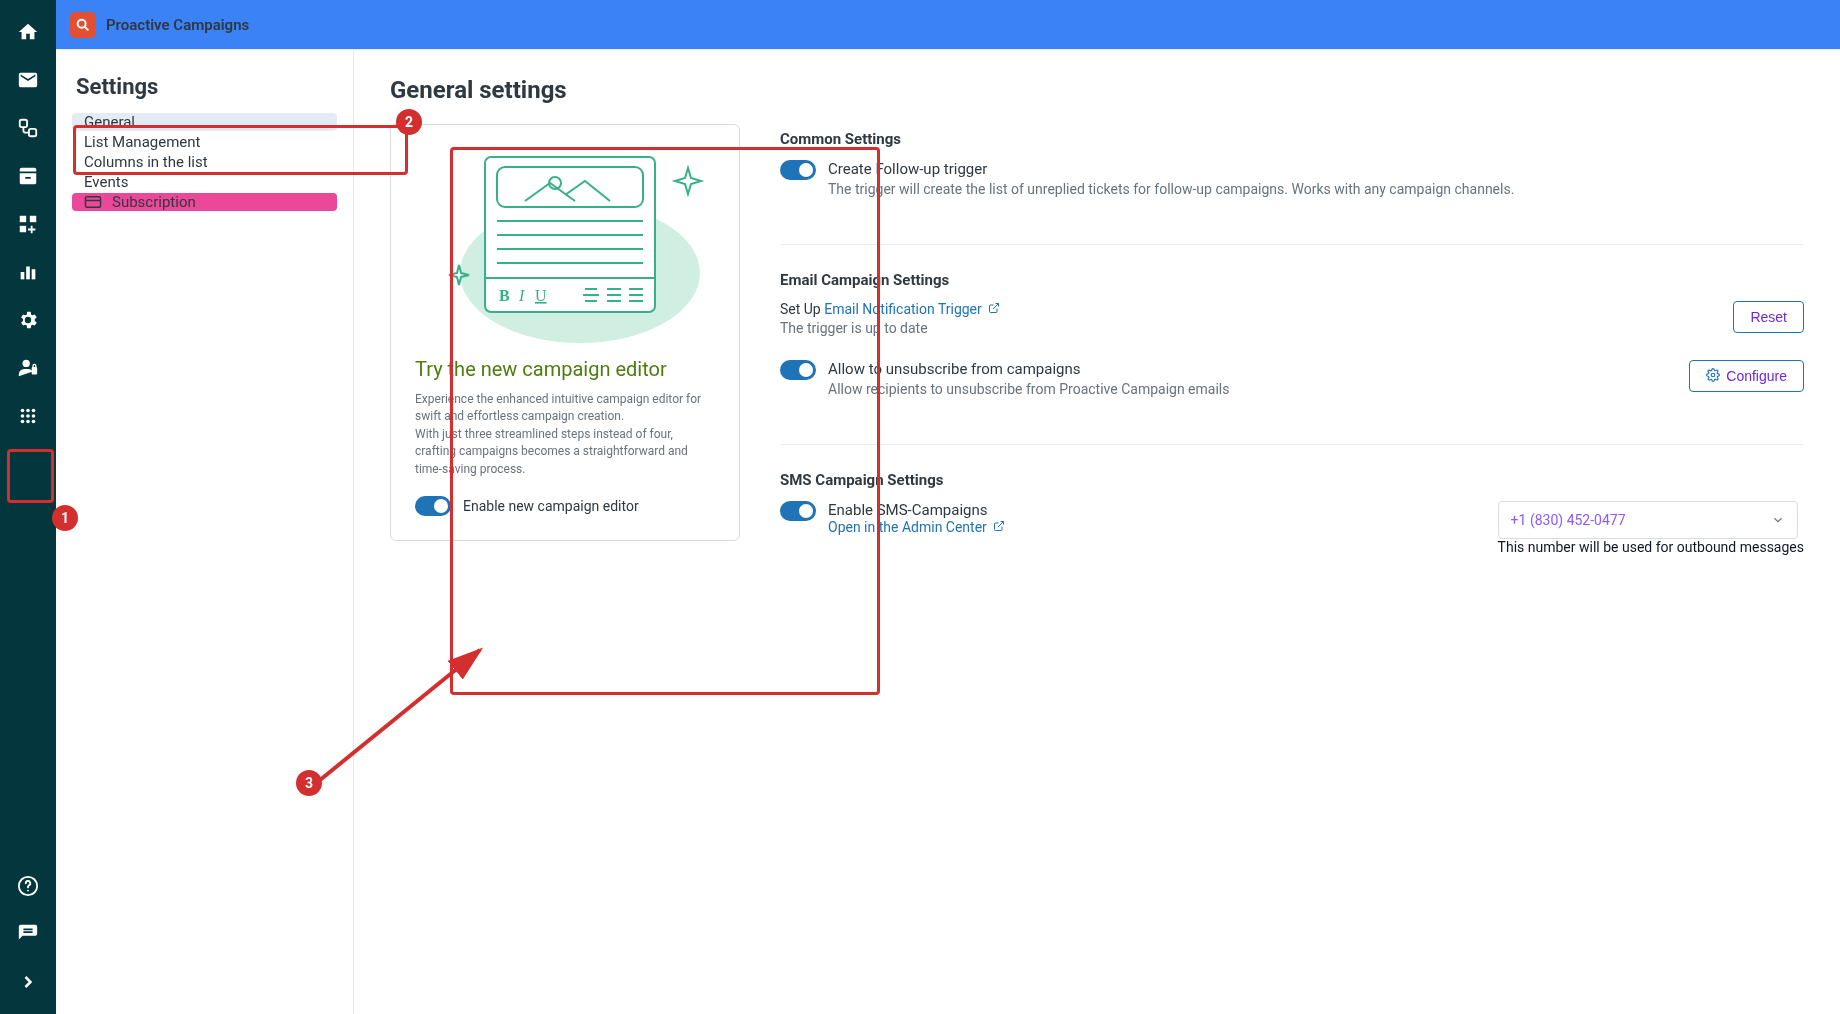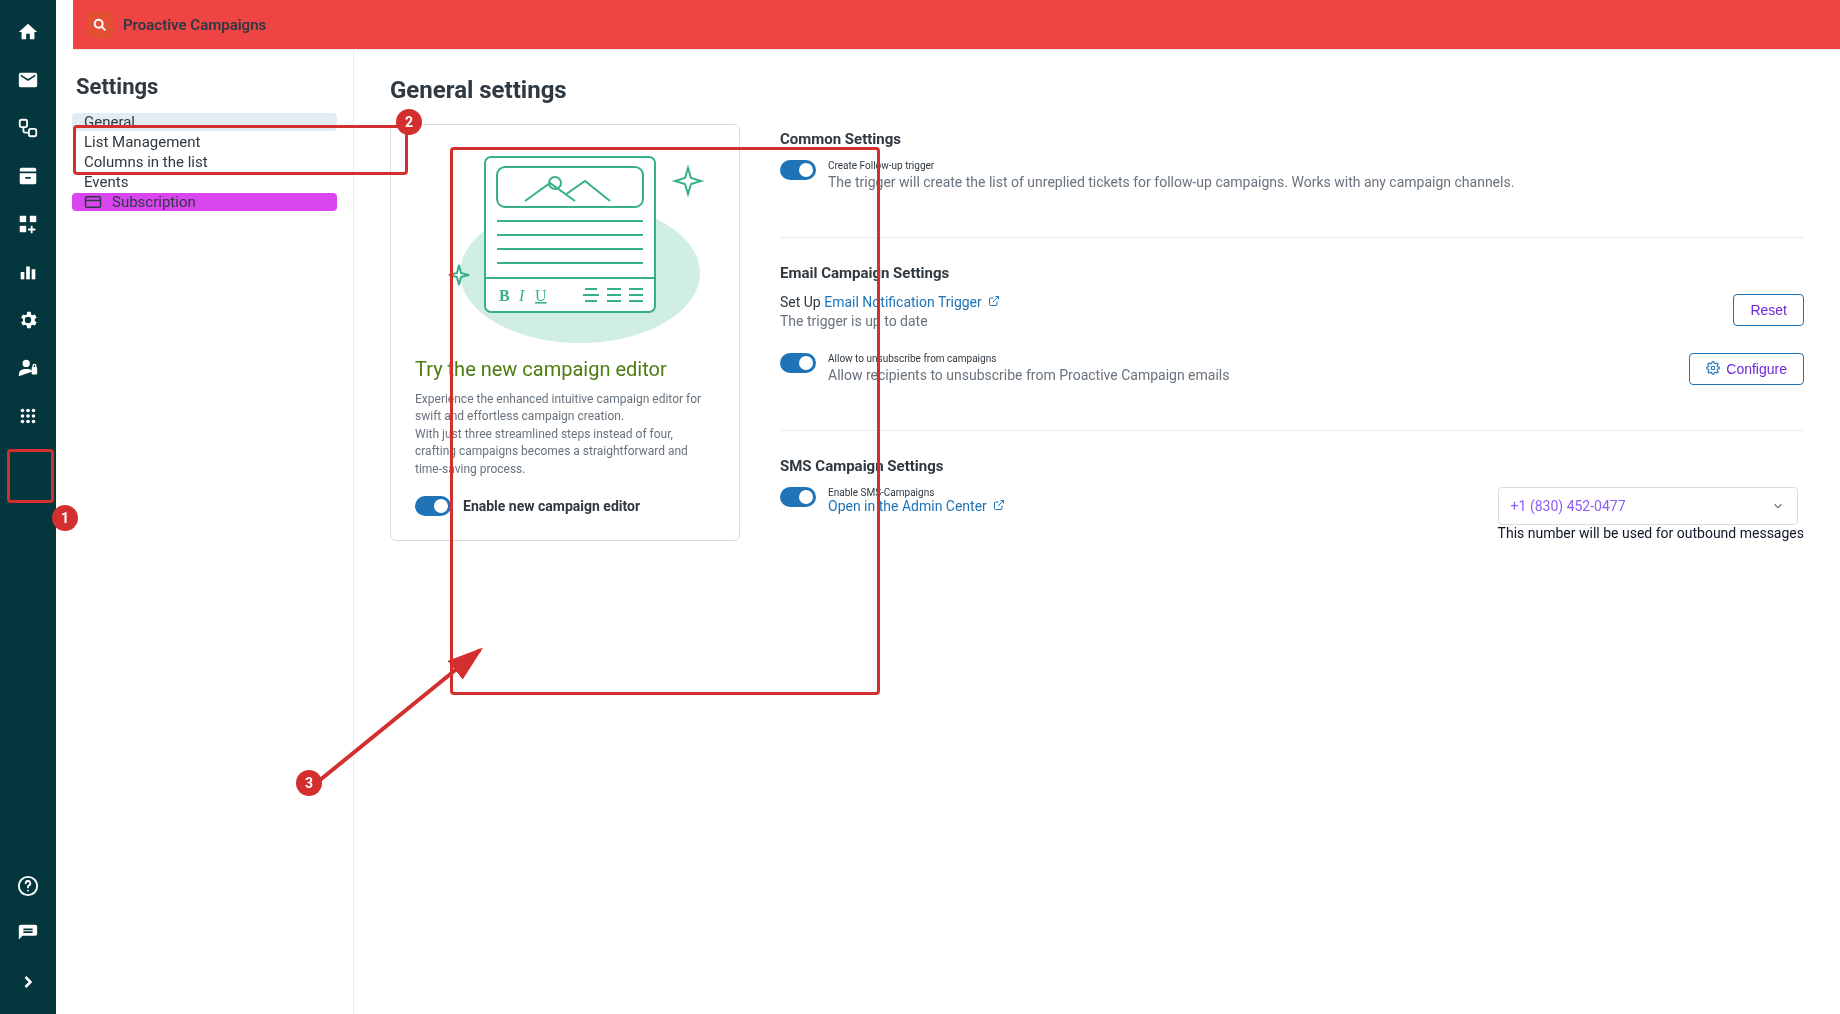--- a/index.html
+++ b/index.html
@@ -6,33 +6,33 @@
 body { font-family: -apple-system, BlinkMacSystemFont, "Segoe UI", Roboto, Helvetica, Arial, sans-serif; font-size: 14px; color: #2f3941; background: #fff; }
 
 .layout { display: flex; height: 1014px; width: 1840px; position: relative; }
 
 
 .nav-rail { width: 56px; background: #03363d; display: flex; flex-direction: column; align-items: center; padding-top: 12px; gap: 8px; position: relative; }
 .nav-icon { width: 40px; height: 40px; display: flex; align-items: center; justify-content: center; color: #fff; border-radius: 4px; }
 .nav-rail-bottom { position: absolute; bottom: 12px; display: flex; flex-direction: column; align-items: center; gap: 8px; }
 
 
-.top-bar { position: absolute; left: 56px; right: 0; top: 0; height: 50px; background: #ef4444; border-bottom: 1px solid #e9ebed; display: flex; align-items: center; padding-left: 14px; margin-left: 17px; }
+.top-bar { position: absolute; left: 56px; right: 0; top: 0; height: 50px; background: #3b82f6; border-bottom: 1px solid #e9ebed; display: flex; align-items: center; padding-left: 14px; }
 .top-bar-logo { width: 26px; height: 26px; background: #e34f32; border-radius: 5px; display: flex; align-items: center; justify-content: center; margin-right: 10px; }
 .top-bar-title { font-weight: 600; font-size: 15px; color: #2f3941; }
 
 
 .main { position: absolute; left: 56px; top: 50px; right: 0; bottom: 0; display: flex; }
 
 
 .settings-sidebar { width: 298px; border-right: 1px solid #e9ebed; padding: 24px 16px; }
 .settings-title { font-size: 22px; font-weight: 700; margin-bottom: 14px; padding-left: 4px; }
 .settings-item { padding: 0 12px; border-radius: 4px; margin-bottom: 2px; cursor: pointer; font-size: 15px; color: #2f3941; display: flex; align-items: center; gap: 10px; }
 .settings-item.active { background: #e3ecf5; }
-.settings-item.subscription { background: #d946ef; }
+.settings-item.subscription { background: #ec4899; }
 
 
 .content { flex: 1; padding: 26px 36px; overflow: auto; }
 .content-title { font-size: 24px; font-weight: 700; margin-bottom: 20px; }
 .content-row { display: flex; gap: 40px; align-items: flex-start; }
 
 
 .promo-card { width: 350px; border: 1px solid #d8dcde; border-radius: 6px; padding: 18px 24px 24px 24px; }
 .promo-illustration { width: 100%; height: 200px; display: block; margin-bottom: 14px; }
 .promo-title { font-size: 20px; font-weight: 400; margin-bottom: 10px; color: #4d7c0f; }
@@ -43,21 +43,21 @@
 .toggle { width: 36px; height: 20px; background: #1f73b7; border-radius: 10px; position: relative; flex-shrink: 0; }
 .toggle::after { content: ""; width: 14px; height: 14px; background: #fff; border-radius: 50%; position: absolute; right: 3px; top: 3px; }
 
 
 .right-col { flex: 1; }
 .section-title { font-size: 15px; font-weight: 700; margin-bottom: 12px; margin-top: 6px; }
 .section-block { border-bottom: 1px solid #e9ebed; padding-bottom: 38px; margin-bottom: 26px; }
 .section-block:last-child { border-bottom: none; }
 .setting-row { display: flex; gap: 12px; align-items: flex-start; margin-bottom: 6px; }
 .setting-main { flex: 1; }
-.setting-label { font-size: 10px; color: #2f3941; }
+.setting-label { font-size: 15px; color: #2f3941; }
 .setting-desc { font-size: 14px; color: #68737d; margin-top: 2px; line-height: 1.4; }
 .link { color: #1f73b7; cursor: pointer; }
 .ext-icon { display: inline-block; margin-left: 3px; }
 
 .btn { border: 1px solid #1f73b7; color: #6d28d9; background: #fff; padding: 7px 16px; border-radius: 4px; font-size: 14px; cursor: pointer; display: inline-flex; align-items: flex-start; gap: 6px; }
 .row-between { display: flex; justify-content: space-between; align-items: flex-start; }
 
 .select-box { border: 1px solid #d8dcde; border-radius: 4px; padding: 10px 12px; width: 300px; display: flex; justify-content: space-between; align-items: center; font-size: 14px; color: #8b5cf6; cursor: pointer; }
 .hint { font-size: 14px; color: #0f172a; text-align: right; }
 
@@ -223,21 +223,21 @@
             <path d="M270 35 l3 -10 l3 10 l10 3 l-10 3 l-3 10 l-3 -10 l-10 -3 z" fill="none" stroke="#37b08a" stroke-width="2"></path>
             <path d="M42 130 l2 -8 l2 8 l8 2 l-8 2 l-2 8 l-2 -8 l-8 -2 z" fill="none" stroke="#37b08a" stroke-width="2"></path>
           </svg>
           <div class="promo-title">Try the new campaign editor</div>
           <div class="promo-desc">
             <span>Experience the enhanced intuitive campaign editor for swift and effortless campaign creation.</span><br>
             <span>With just three streamlined steps instead of four, crafting campaigns becomes a straightforward and time-saving process.</span>
           </div>
           <div class="promo-row">
             <div class="toggle"></div>
-            <span style="font-weight:700;font-size:14px;">Enable new campaign editor</span>
+            <span style="font-weight:400;font-size:14px;">Enable new campaign editor</span>
           </div>
         </div>
 
         <div class="right-col">
 
           <div class="section-block">
             <div class="section-title">Common Settings</div>
             <div class="setting-row">
               <div class="toggle"></div>
               <div class="setting-main">

